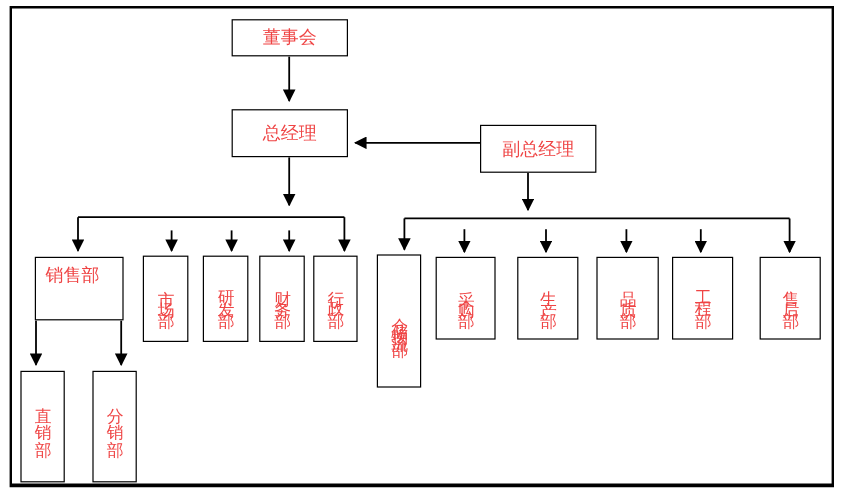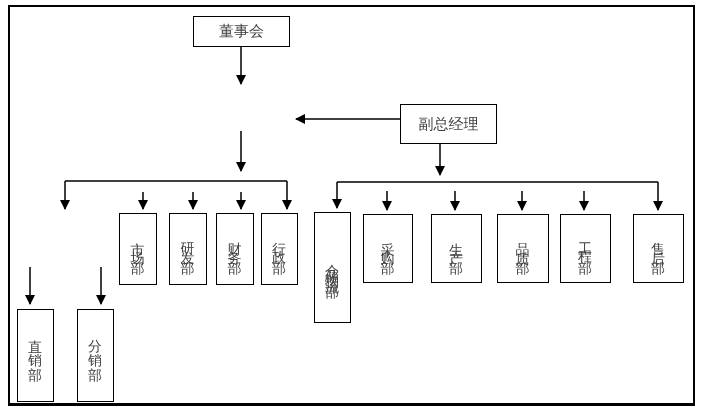--- a/index.html
+++ b/index.html
@@ -32,21 +32,21 @@
     top: 0;
     width: 704px;
     height: 417px;
     pointer-events: none;
   }
   .node {
     position: absolute;
     box-sizing: border-box;
     border: 1.5px solid #000;
     background: #ffffff;
-    color: #404040;
+    color: #ef4444;
     display: flex;
     align-items: center;
     justify-content: center;
     font-size: 14px;
     line-height: 1;
   }
   .h15 { font-size: 15px; }
   
   .vert {
     writing-mode: vertical-rl;
@@ -119,22 +119,24 @@
       <line x1="522" y1="191" x2="522" y2="210" marker-end="url(#arr)"></line>
       <line x1="584" y1="191" x2="584" y2="210" marker-end="url(#arr)"></line>
       <line x1="658" y1="182" x2="658" y2="210" marker-end="url(#arr)"></line>
 
       <line x1="30" y1="267" x2="30" y2="304" marker-end="url(#arr)"></line>
       <line x1="101" y1="267" x2="101" y2="304" marker-end="url(#arr)"></line>
     </g>
   </svg>
 
   <div class="node n-board h15">董事会</div>
+  <div class="node n-gm h15">总经理</div>
   <div class="node n-dgm h15">副总经理</div>
 
+  <div class="node n-sales toplabel">销售部</div>
   <div class="node n-marketing vert v3">市场部</div>
   <div class="node n-rnd vert v3">研发部</div>
   <div class="node n-finance vert v3">财务部</div>
   <div class="node n-admin vert v3">行政部</div>
   <div class="node n-warehouse vert v5">仓储物流部</div>
   <div class="node n-purchasing vert v3">采购部</div>
   <div class="node n-production vert v3">生产部</div>
   <div class="node n-quality vert v3">品质部</div>
   <div class="node n-engineering vert v3">工程部</div>
   <div class="node n-aftersales vert v3">售后部</div>

